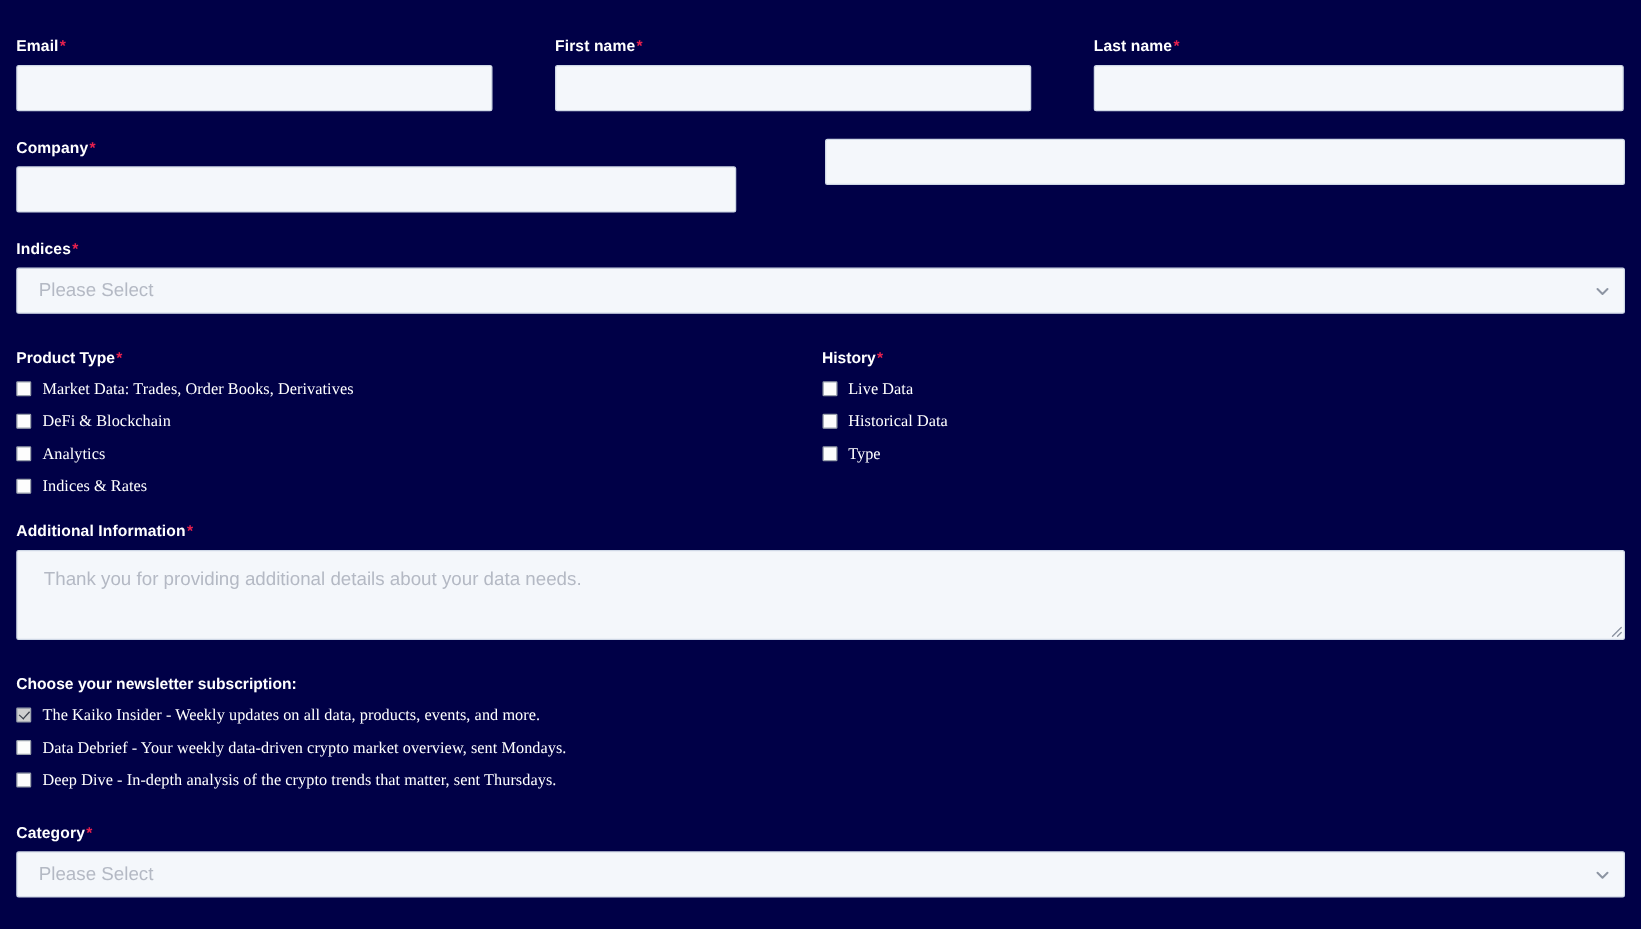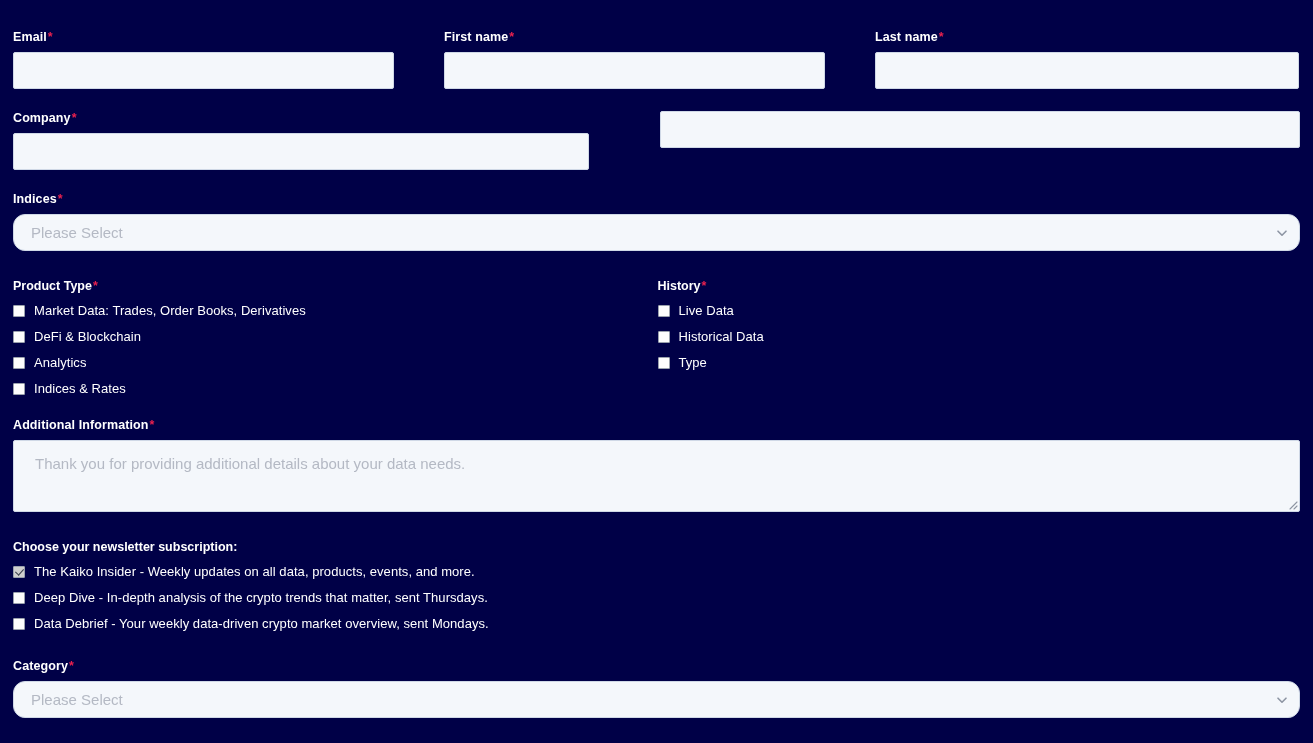--- a/index.html
+++ b/index.html
@@ -75,21 +75,21 @@
     width: 100%;
     height: 37px;
   }
   .select-input {
     display: flex;
     align-items: center;
     width: 100%;
     height: 37px;
     background: #f4f7fb;
     border: 1px solid #cfd8e6;
-    border-radius: 12px;
+    border-radius: 2px;
     padding: 0 30px 0 17px;
     font-size: 15px;
     color: #b4b9c4;
     cursor: pointer;
     user-select: none;
   }
   .chev {
     position: absolute;
     right: 12px;
     top: 50%;
@@ -157,20 +157,21 @@
     height: 7px;
     border: solid #3a3f4a;
     border-width: 0 1.6px 1.6px 0;
     transform: rotate(42deg);
   }
   .cb-label {
     font-size: 13px;
     line-height: 14px;
     color: #ffffff;
     letter-spacing: 0.05px;
+    font-family: Liberation Serif, serif;
   }
 
   .section-heading {
     font-size: 12.5px;
     font-weight: bold;
     color: #ffffff;
     line-height: 15px;
     margin-bottom: 10px;
   }
 
@@ -281,25 +282,25 @@
 
   <div class="field full">
     <div class="section-heading">Choose your newsletter subscription:</div>
     <div class="cb-group">
       <label class="cb-row">
         <span class="cb checked"></span>
         <span class="cb-label">The Kaiko Insider - Weekly updates on all data, products, events, and more.</span>
       </label>
       <label class="cb-row">
         <span class="cb"></span>
-        <span class="cb-label">Deep Dive - In-depth analysis of the crypto trends that matter, sent Thursdays.</span>
+        <span class="cb-label">Data Debrief - Your weekly data-driven crypto market overview, sent Mondays.</span>
       </label>
       <label class="cb-row">
         <span class="cb"></span>
-        <span class="cb-label">Data Debrief - Your weekly data-driven crypto market overview, sent Mondays.</span>
+        <span class="cb-label">Deep Dive - In-depth analysis of the crypto trends that matter, sent Thursdays.</span>
       </label>
     </div>
   </div>
 
   <div class="spacer-14"></div>
 
   <div class="field full">
     <div class="label"><span>Category</span><span class="req">*</span></div>
     <div class="select-wrap">
       <div class="select-input">Please Select</div>

